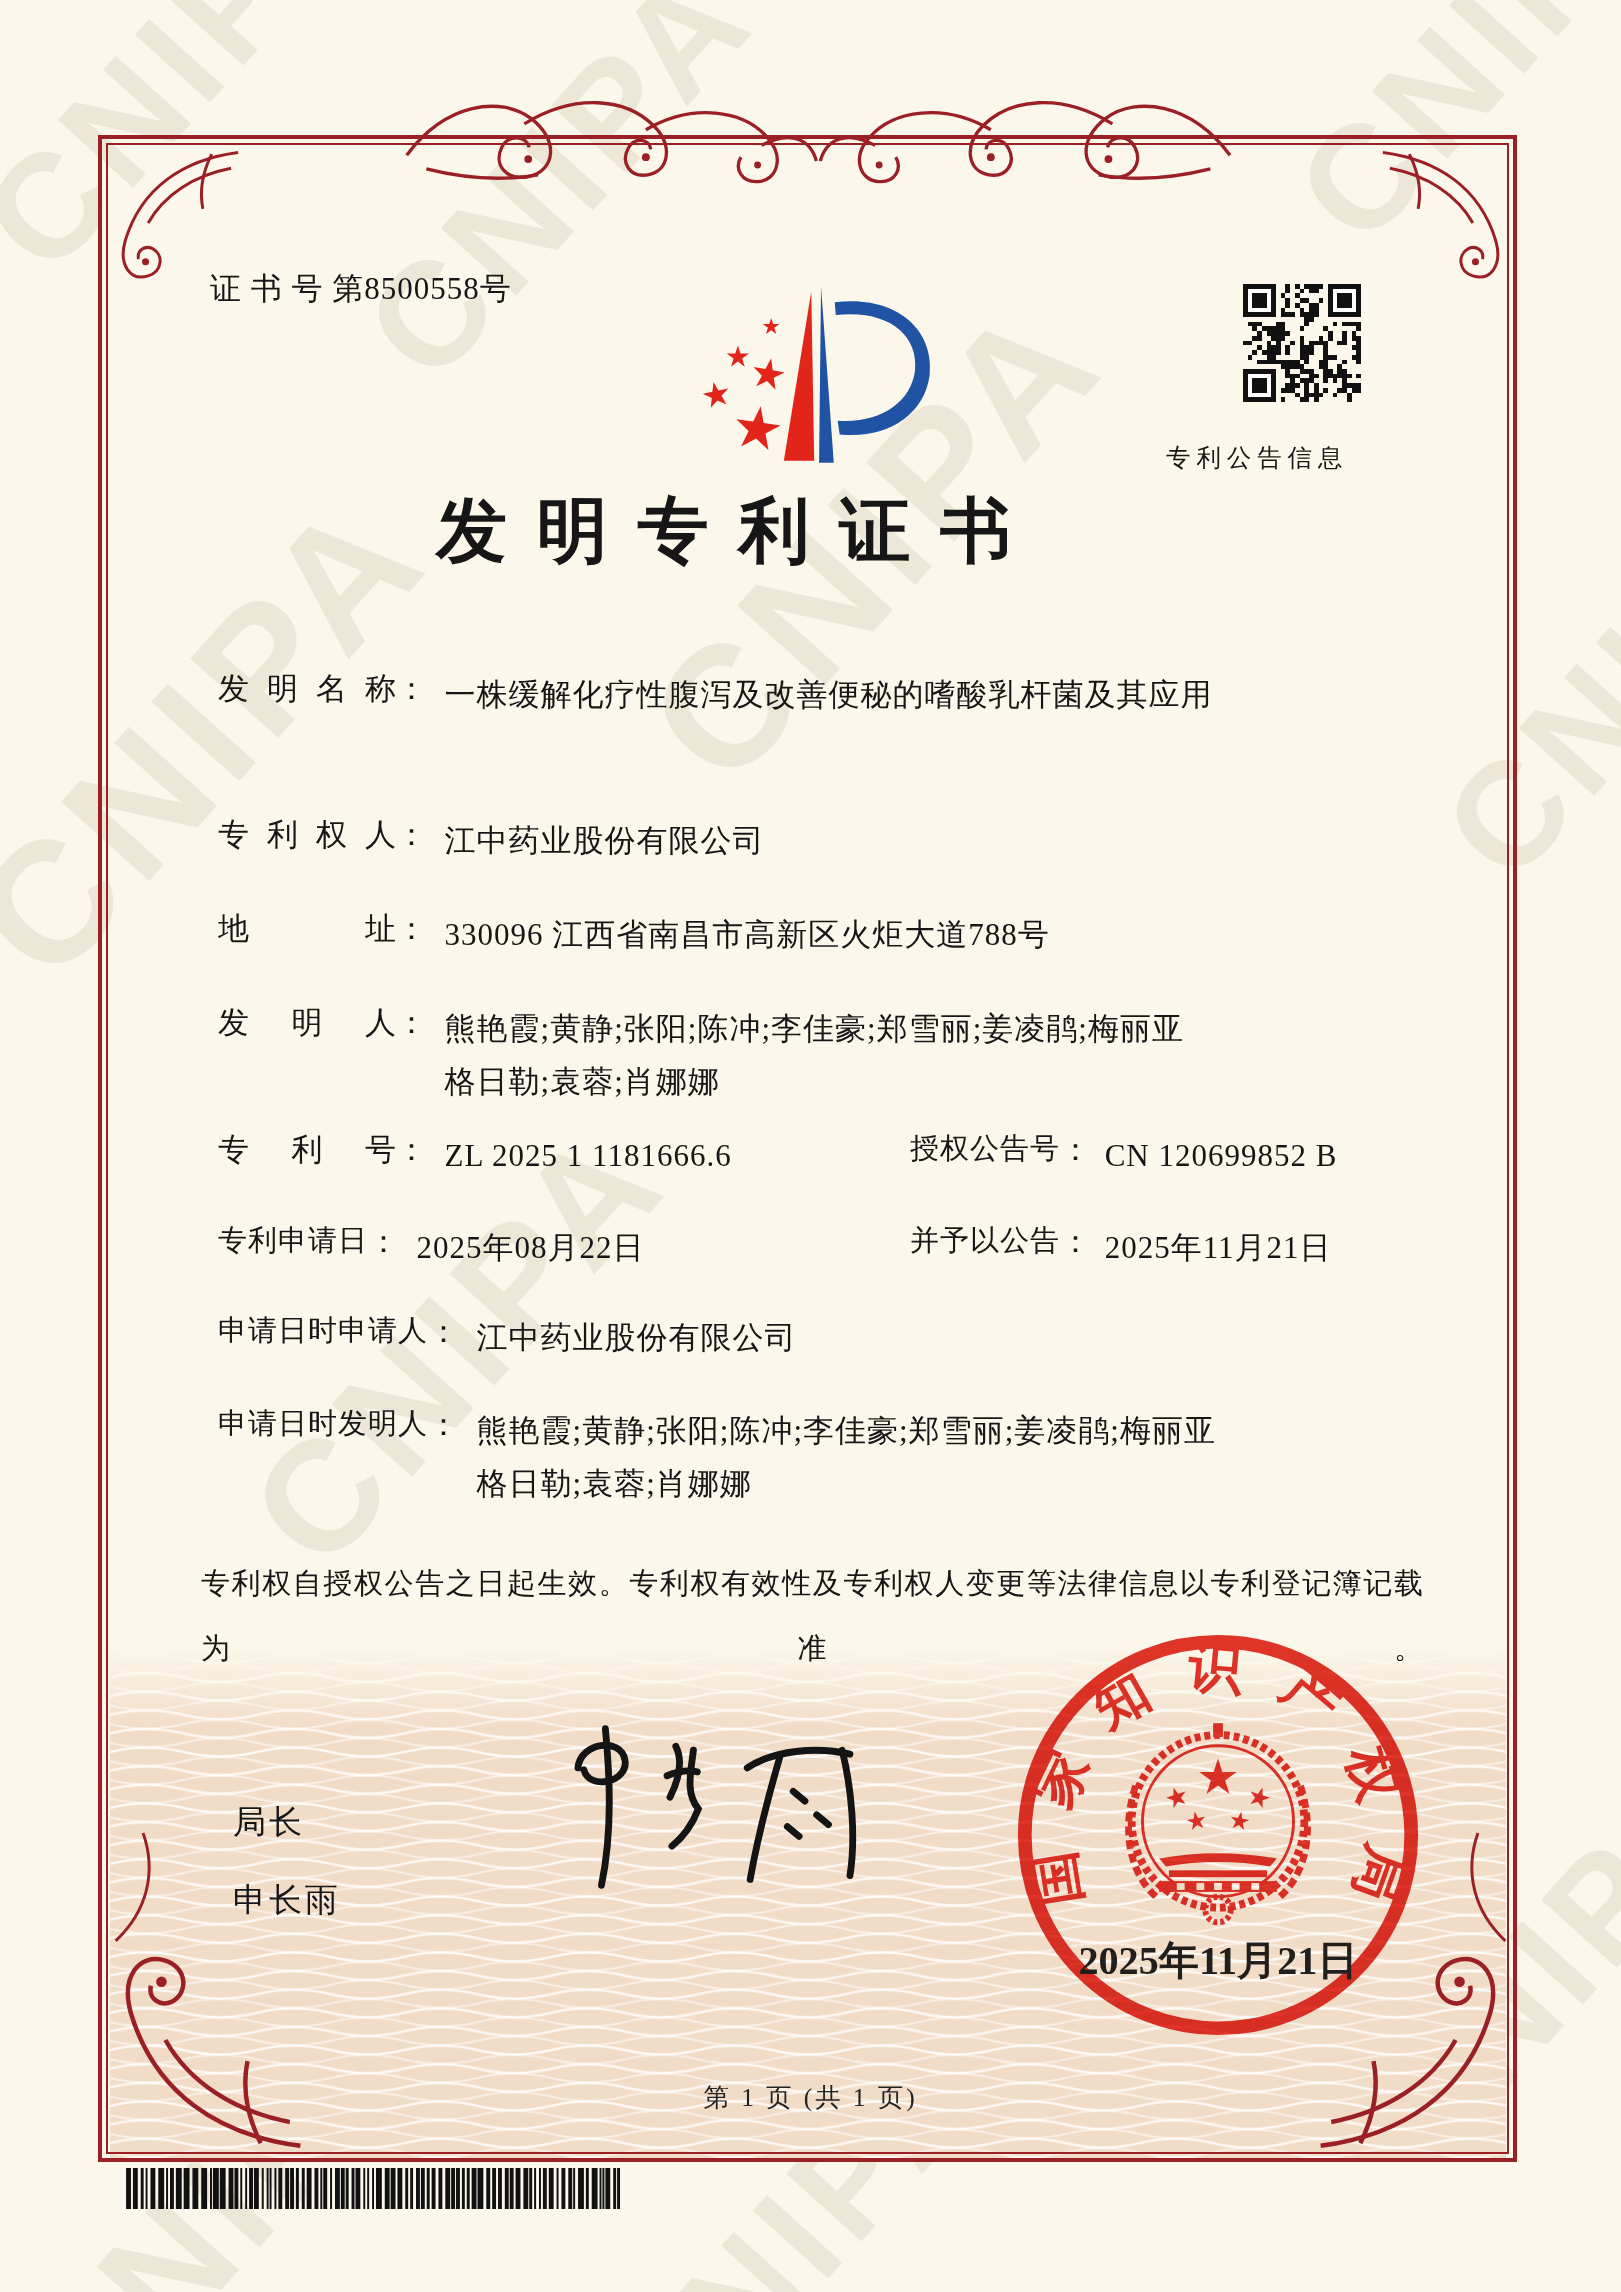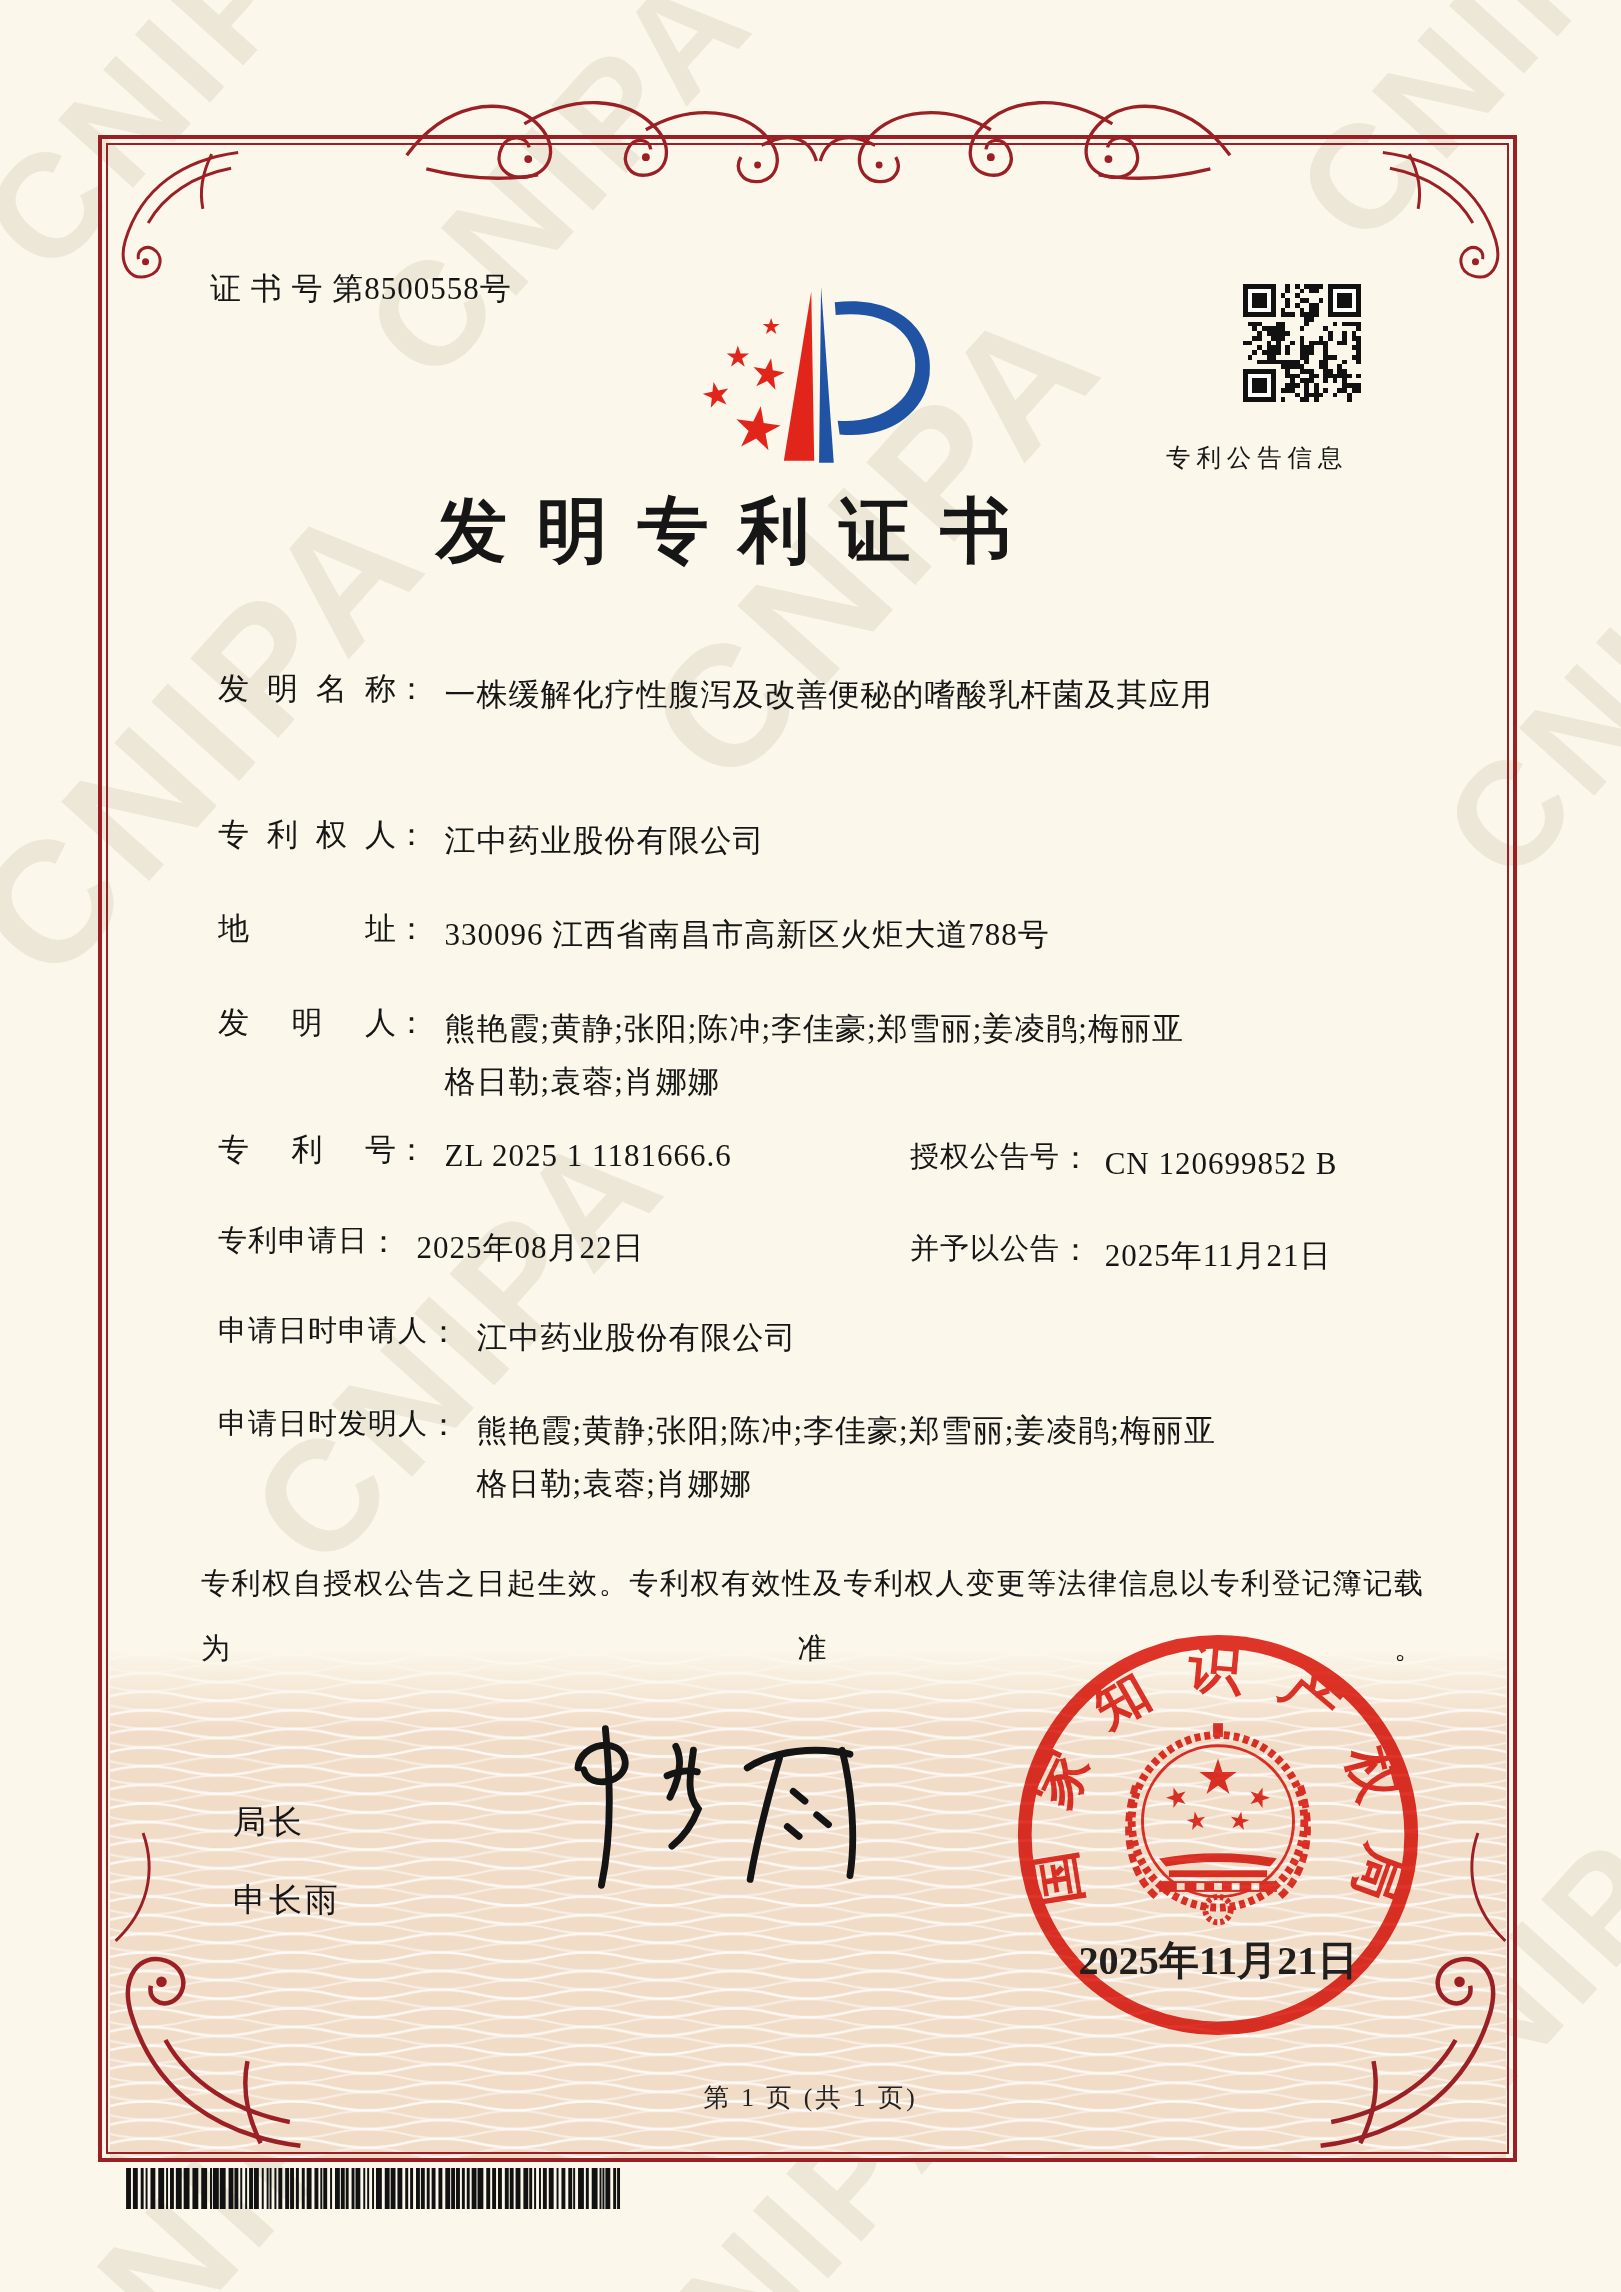--- a/index.html
+++ b/index.html
@@ -30,21 +30,21 @@
   .qr-label{left:1166px;top:441px;width:274px;text-align:left;font-size:24.5px;
     letter-spacing:5.9px;}
   
   .frow{position:absolute;left:218px;font-size:31px;white-space:nowrap;}
   .flabel{display:inline-block;vertical-align:top;}
   .flabel.just{width:178px;text-align:justify;text-align-last:justify;}
   .flabel.compact{font-size:29px;letter-spacing:1px;}
   .colon{display:inline-block;vertical-align:top;}
   .fvalue{display:inline-block;vertical-align:top;margin-left:17.6px;
     letter-spacing:1px;line-height:53px;white-space:normal;font-family:Liberation Serif, serif;}
-  .rpair{position:absolute;left:692px;top:8px;white-space:nowrap;}
+  .rpair{position:absolute;left:692px;top:0;white-space:nowrap;}
   .rpair .fvalue{margin-left:13.7px;}
   .legal{position:absolute;left:201px;width:1223px;font-size:29px;
     line-height:65px;letter-spacing:1px;}
   .legal .l1{text-indent:59px;}
   .legal .l2{text-align:justify;text-align-last:justify;}
   .juzhang{left:233px;top:1800px;font-size:33px;letter-spacing:2.9px;}
   .signer{left:233px;top:1878px;font-size:33px;letter-spacing:2.9px;}
   .footer{left:0;top:2080px;width:1621px;text-align:center;font-size:25.5px;
     letter-spacing:2.9px;color:#222;}
   

